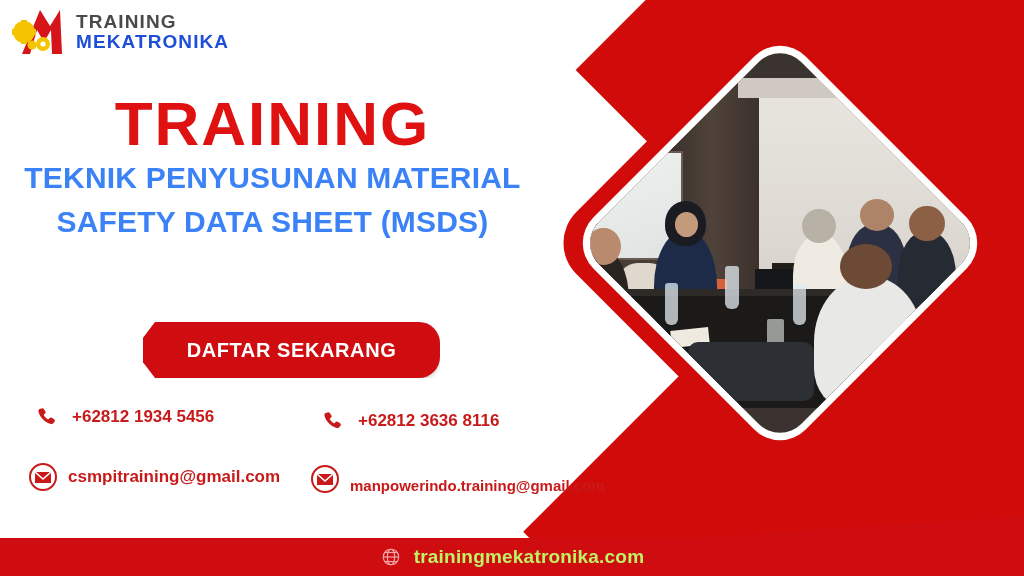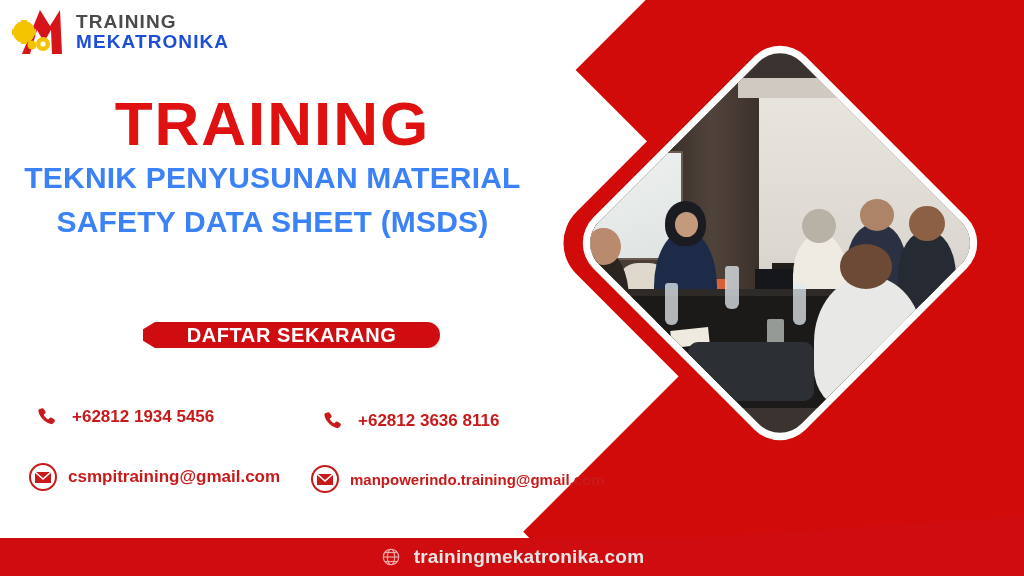--- a/index.html
+++ b/index.html
@@ -152,53 +152,53 @@
     font-size:62px;font-weight:bold;color:#e01111;letter-spacing:2px;
     line-height:64px;margin:0;
   }
   .h-sub{
     font-size:30px;font-weight:bold;color:#3b82f6;letter-spacing:0.2px;
     line-height:44px;margin:0;
   }
 
   
   .cta{
-    position:absolute;left:143px;top:322px;width:297px;height:26px;
+    position:absolute;left:143px;top:322px;width:297px;height:56px;
     background:#cf0d10;color:#ffffff;
     font-size:20px;font-weight:bold;letter-spacing:0.6px;
     display:flex;align-items:center;justify-content:center;
     border-radius:4px 21px 21px 4px;
     clip-path:polygon(12px 0,100% 0,100% 100%,12px 100%,0 72%,0 28%);
     box-shadow:0 2px 4px rgba(0,0,0,.18);
     cursor:pointer;
   }
 
   
   .contact-row{position:absolute;display:flex;align-items:center;}
   .c-phone1{left:32px;top:402px;}
   .c-phone2{left:318px;top:406px;}
   .c-mail1{left:28px;top:462px;}
-  .c-mail2{left:310px;top:464px;}
+  .c-mail2{left:310px;top:464px;align-items:flex-end;}
   .c-ico{width:30px;height:30px;margin-right:10px;flex:0 0 auto;
     display:flex;align-items:center;justify-content:center;}
   .c-txt{font-size:17px;font-weight:bold;color:#c81a1a;white-space:nowrap;}
   .c-txt.sm{font-size:15px;}
 
   
   .footer{
     position:absolute;left:0;bottom:0;width:1024px;height:38px;
     background:#cf0d10;display:flex;align-items:center;justify-content:center;
   }
   .footer-slant{
     position:absolute;right:0;bottom:38px;width:330px;height:22px;
     background:#cf0d10;
     clip-path:polygon(100% 0,100% 100%,0 100%);
   }
   .f-ico{width:22px;height:22px;margin-right:12px;display:flex;align-items:center;justify-content:center;}
-  .f-txt{font-size:19px;font-weight:bold;color:#e5e5e5;letter-spacing:.2px;}
+  .f-txt{font-size:19px;font-weight:bold;color:#bef264;letter-spacing:.2px;}
   .f-inner{display:flex;align-items:center;}
 </style>
 </head>
 <body>
 
 <div class="banner">
 
   <div class="bg-layer">
     <div class="stripe stripe-b"></div>
     <div class="stripe stripe-a"></div>

